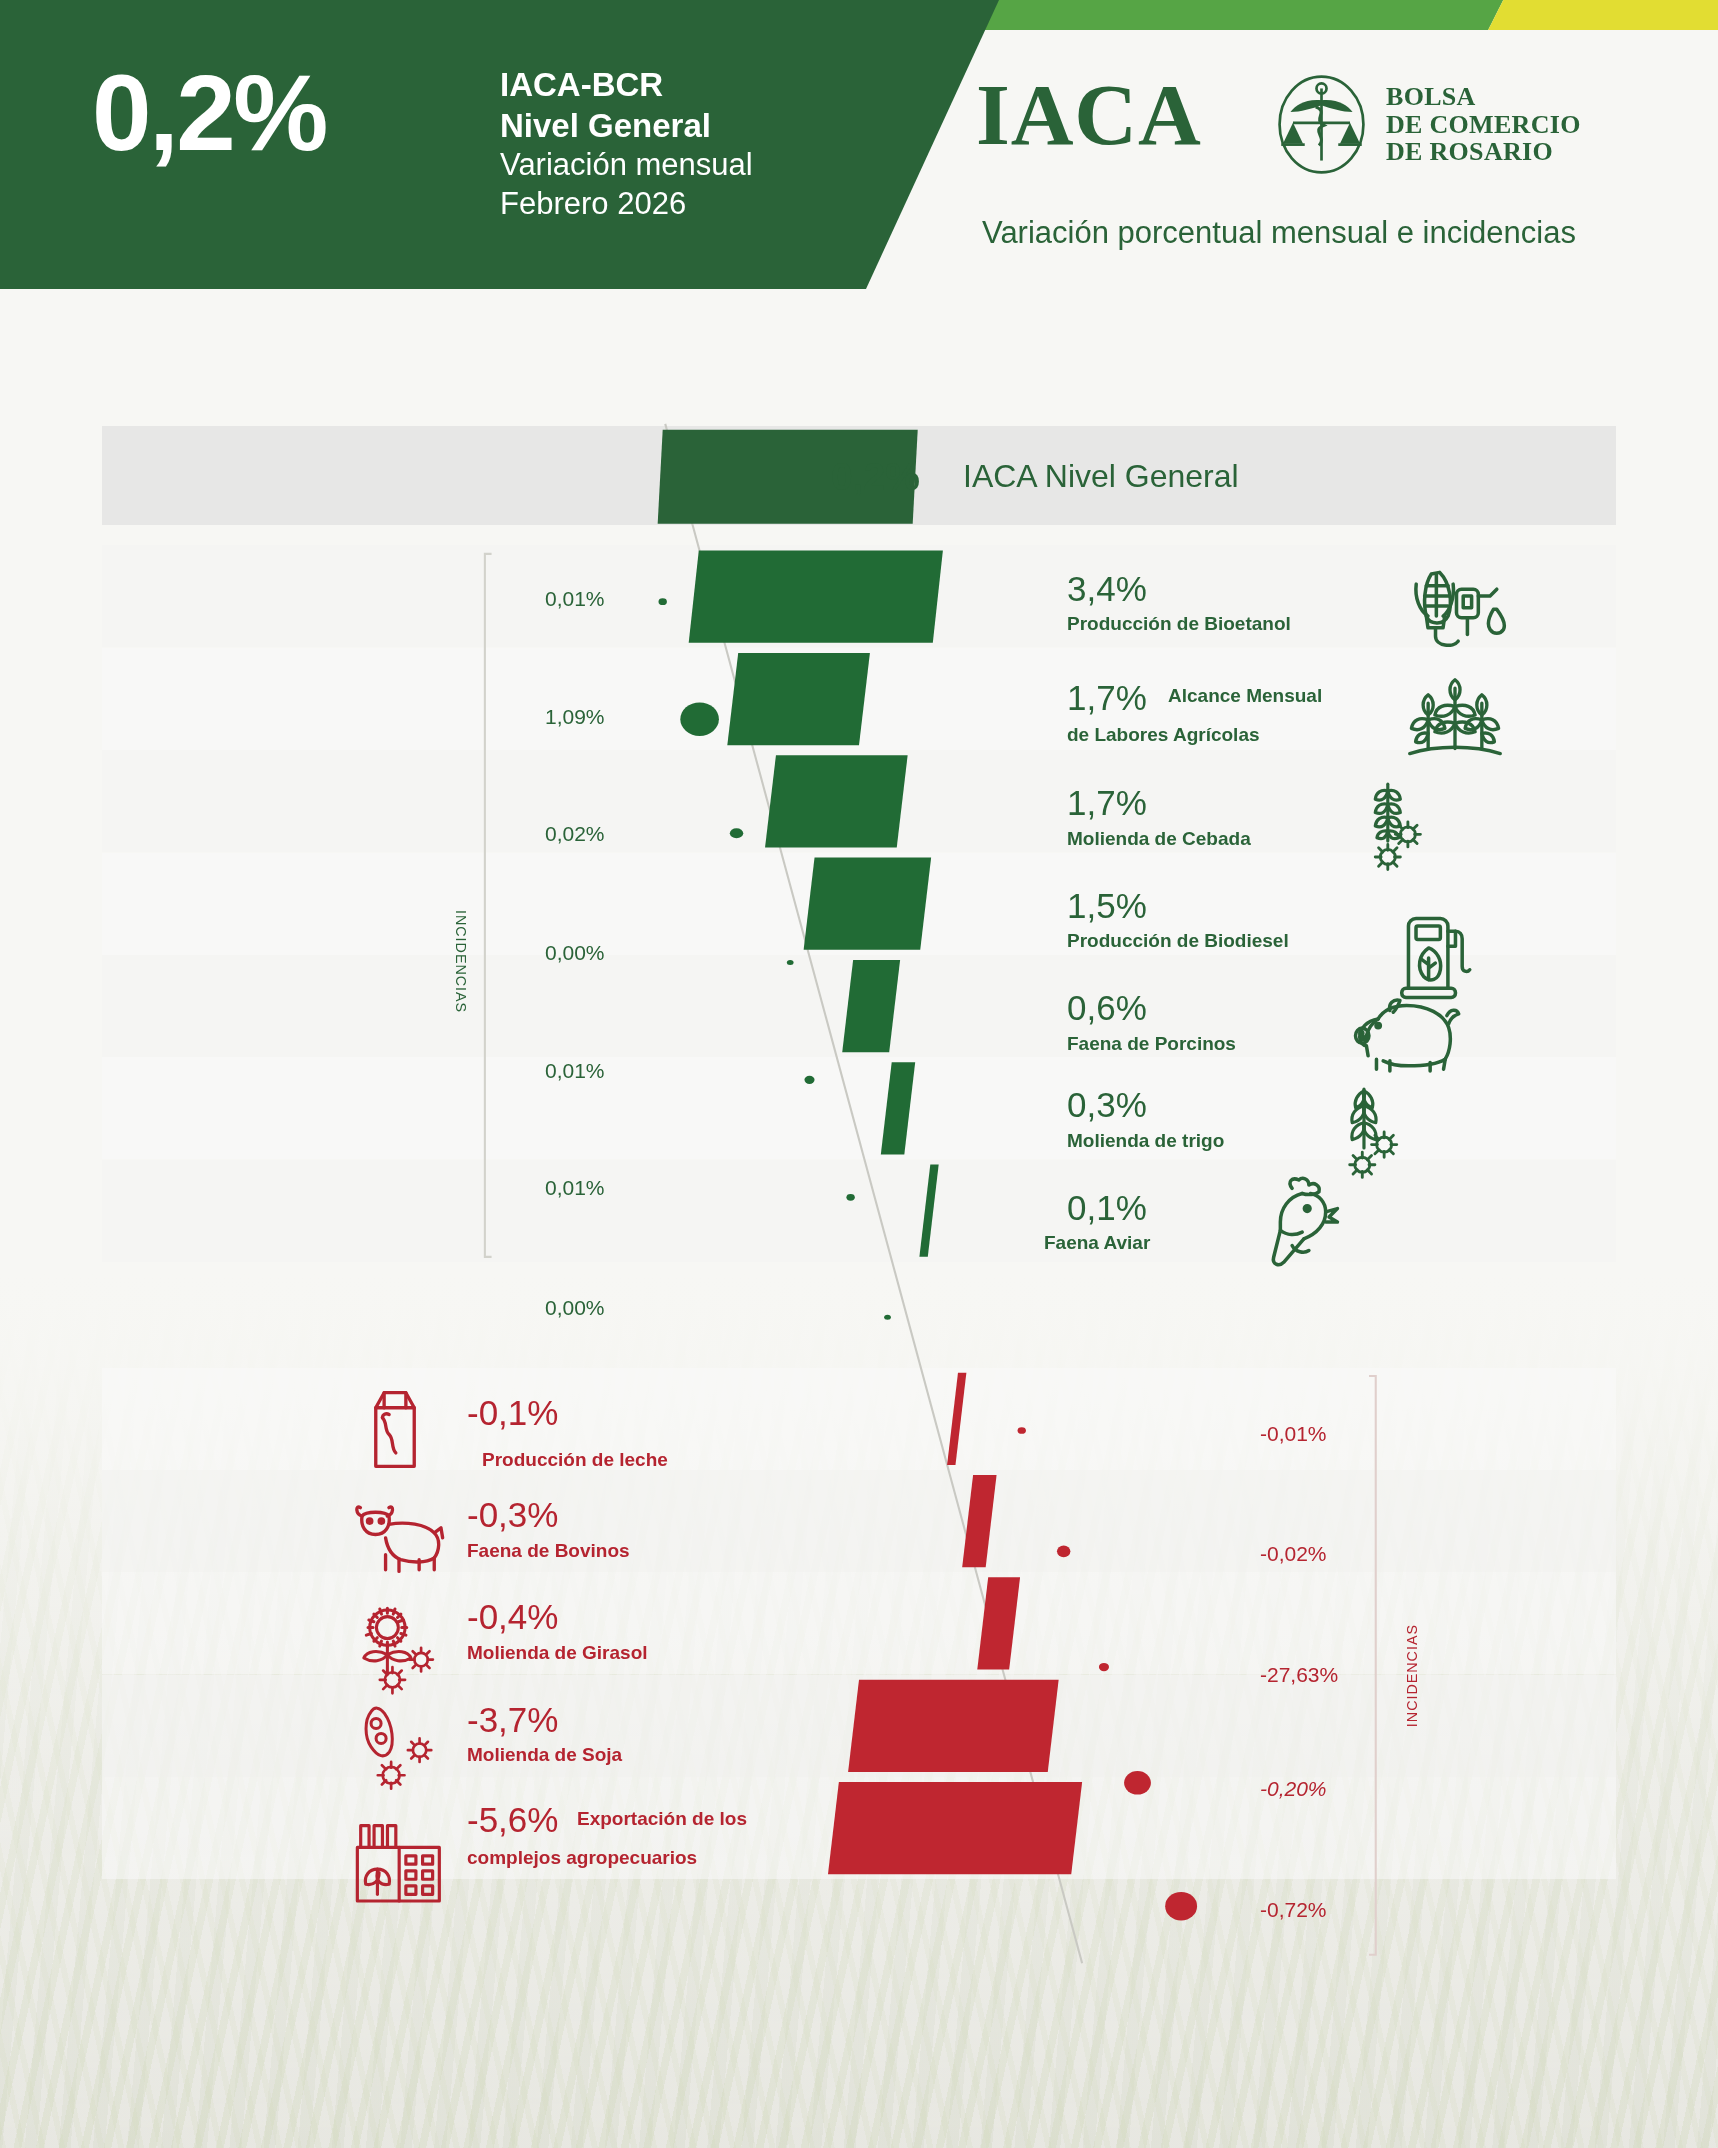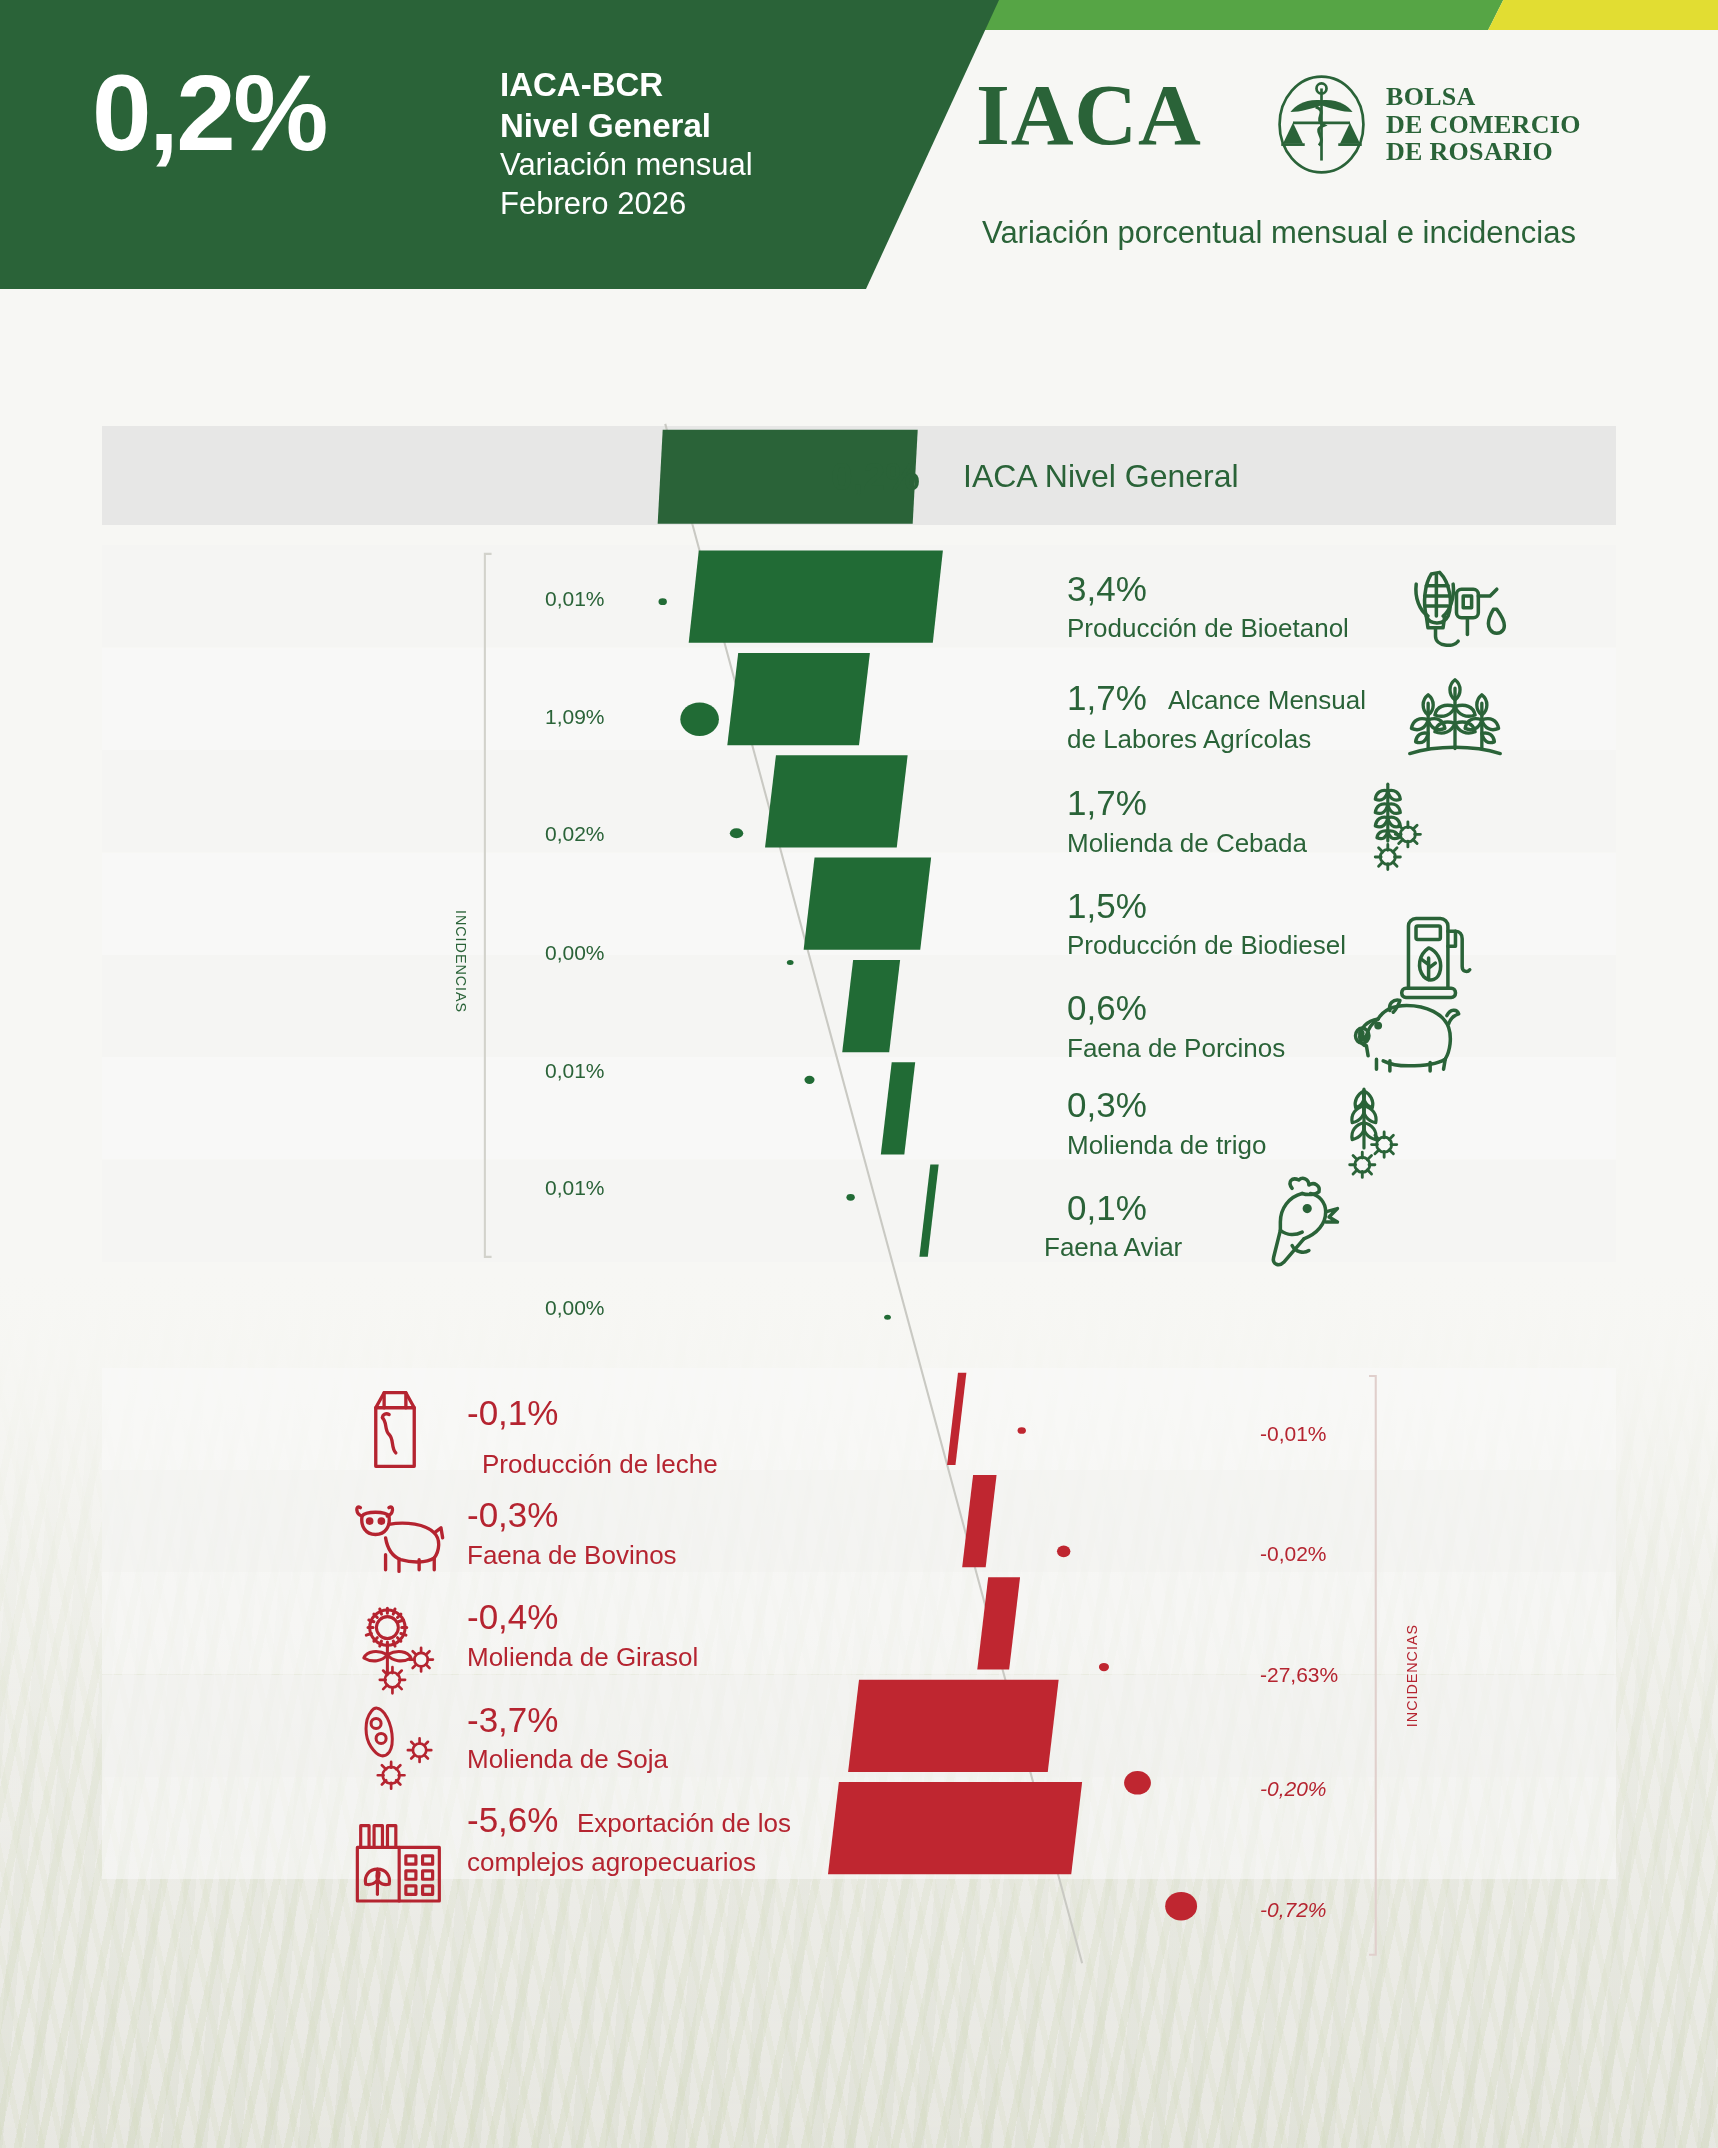--- a/index.html
+++ b/index.html
@@ -70,21 +70,21 @@
   #chart{ position:absolute; left:0; top:0; width:1718px; height:2148px; z-index:4; }
   .rowband{ position:absolute; left:102px; width:1514px; }
   .rowband.head{ background:#e7e7e6; }
   .rowband.alt  { background:rgba(244,244,242,.72); }
   .rowband.alt2 { background:rgba(250,250,249,.55); }
 
   #bars-svg{ position:absolute; left:0; top:0; width:1718px; height:2148px; z-index:5; pointer-events:none; }
 
   .lbl{ position:absolute; z-index:8; }
   .pctbig{ font-size:35px; font-weight:400; line-height:1.02; }
-  .pctname{ font-size:26px; font-weight:400; line-height:1.1; }
+  .pctname{ font-size:19px; font-weight:700; line-height:1.1; }
   .green{ color:#2a6338; }
   .red{ color:#b52430; }
   .inc{ position:absolute; z-index:8; font-size:21px; }
 
   .axislabel{
     position:absolute; z-index:8; font-size:14.3px; letter-spacing:1px;
     writing-mode:vertical-rl; text-orientation:mixed;
   }
   .axislabel.g{ color:#2a6338; }
   .axislabel.r{ color:#b52430; transform:rotate(180deg); }
@@ -418,16 +418,16 @@
       <path d="M56 34 V98"></path>
       <path d="M64 44 H76 V54 H64 Z M84 44 H96 V54 H84 Z M64 62 H76 V72 H64 Z M84 62 H96 V72 H84 Z M64 80 H76 V90 H64 Z M84 80 H96 V90 H84 Z"></path>
       <path d="M30 60 C20 60 14 68 16 78 C26 80 32 74 32 64"></path>
       <path d="M30 60 C40 60 46 68 44 78 C34 80 28 74 30 64"></path>
       <path d="M30 62 L30 90"></path>
     </svg>
   </div>
   <div class="lbl red pctbig" style="left:467px; top:1802px;">-5,6%</div>
   <div class="lbl red pctname" style="left:577px; top:1809px;">Exportación de los</div>
   <div class="lbl red pctname" style="left:467px; top:1848px;">complejos agropecuarios</div>
-  <div class="inc red" style="left:1260px; top:1898px;font-style:italic;">-0,72%</div>
+  <div class="inc red" style="left:1260px; top:1898px;">-0,72%</div>
 
 </div>
 
 
 </body></html>

